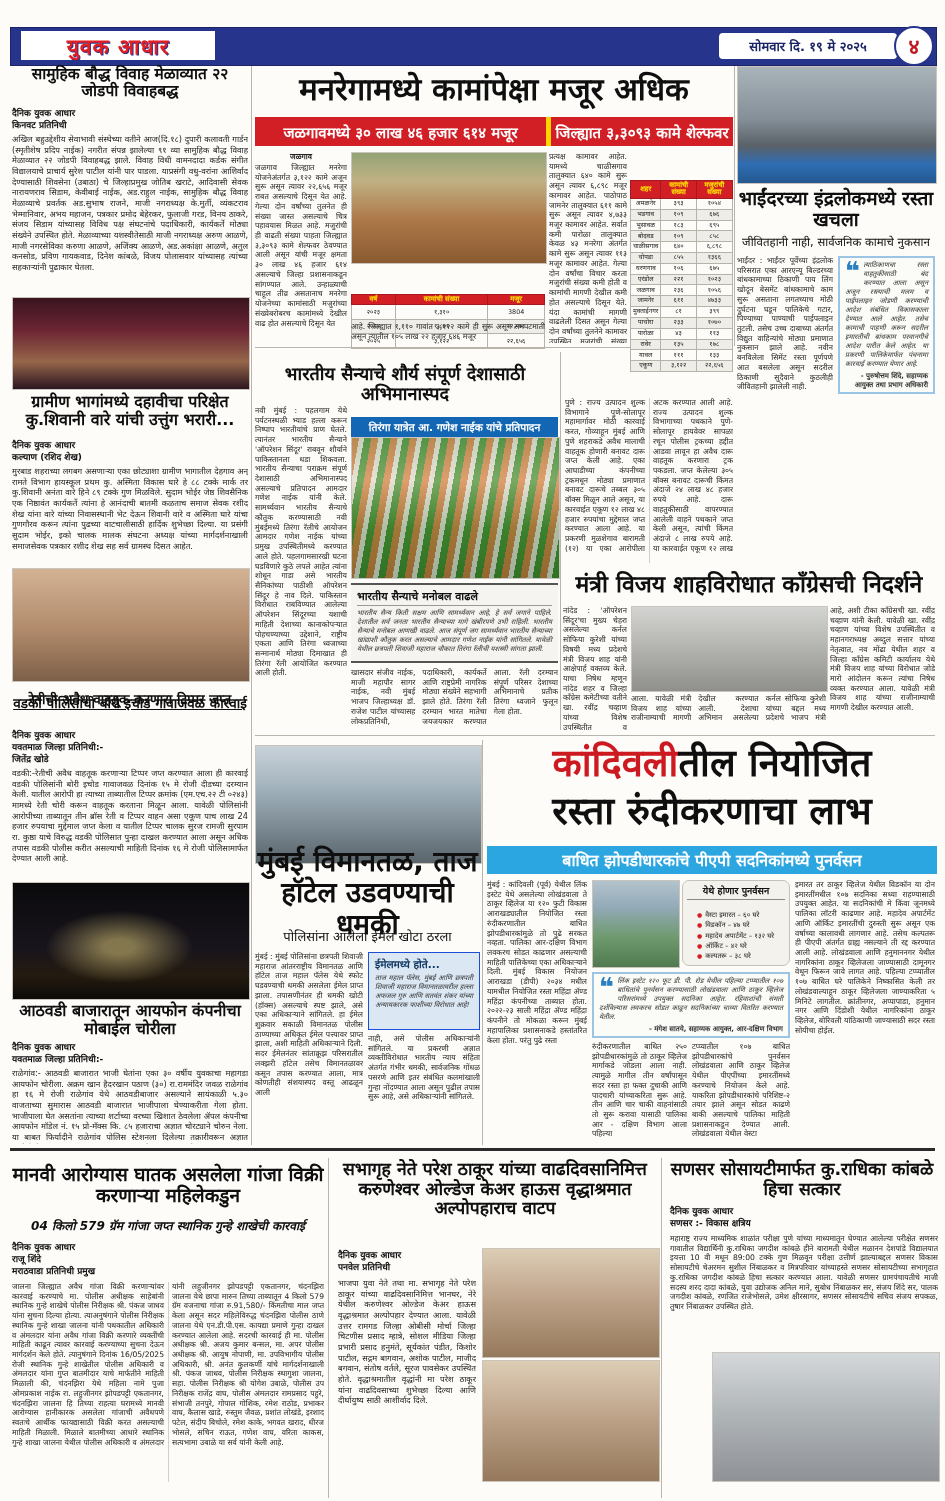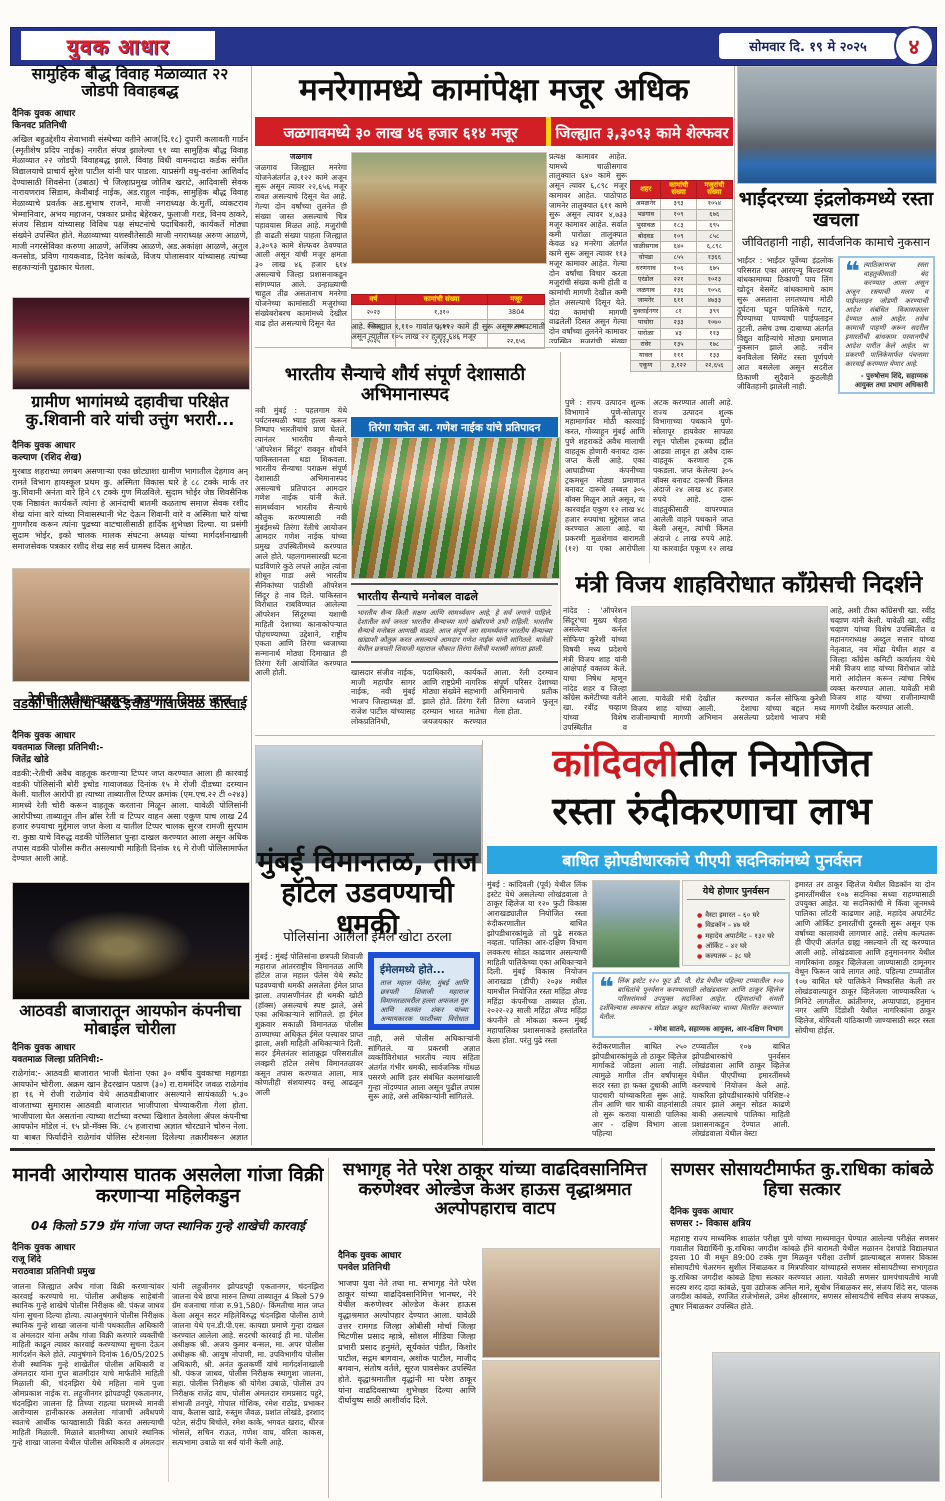--- a/index.html
+++ b/index.html
@@ -26,21 +26,21 @@
   .vline{width:1px;background:#b9b5ac;}
   .hline{height:1px;background:#b9b5ac;}
   table.news{border-collapse:collapse;width:100%;height:100%;margin-top:30px;}
   table.news th{background:#d21f26;color:#ffe600;font-size:6.8px;padding:1px;border:1px solid #a51a1f;line-height:1.1;}
   table.news td{font-size:6.4px;text-align:center;border:1px solid #b7b3aa;padding:0 2px;color:#222;line-height:1.15;}
   table.news tr:nth-child(even) td{background:#efede7;}
   .quote-box{border:2px solid #9cc4e4;background:#fbfbf8;padding:3px 5px 3px 5px;box-sizing:border-box;}
   .quote-mark{color:#2a7fc1;font-size:26px;font-weight:bold;line-height:.8;float:left;margin-right:3px;}
   .quote-text{font-size:6.9px;font-style:italic;line-height:1.3;color:#333;text-align:justify;}
   .quote-attr{font-size:6.9px;font-weight:bold;color:#333;text-align:right;margin-top:2px;}
-  .ibox{background:#dbe7f3;border:6px solid #1d4ed8;box-sizing:border-box;padding:4px 6px;}
+  .ibox{background:#dbe7f3;border:1px solid #1d4ed8;box-sizing:border-box;padding:4px 6px;}
   .ibox-title{font-weight:bold;font-size:10.5px;color:#123a66;margin-bottom:3px;}
   .rehab-box{background:#f4f2ec;border:1px solid #c5c1b8;box-sizing:border-box;padding:3px 4px;}
   .rehab-title{font-weight:bold;font-size:9.5px;text-align:center;border-bottom:1px solid #888;padding-bottom:2px;margin-bottom:2px;color:#111;}
   .rehab-box ul{margin:10px;padding:0;list-style:none;}
   .rehab-box li{font-size:6.9px;line-height:1.5;color:#222;white-space:nowrap;}
   .rehab-box li::before{content:"●";color:#d21f26;font-size:6px;margin-right:3px;}
   .mnbl-box{border-top:2px solid #555;border-bottom:2px solid #555;background:#f5f4f0;box-sizing:border-box;padding:3px 6px;}
   .mnbl-title{font-weight:bold;font-size:11px;color:#111;border-bottom:1px solid #999;padding-bottom:2px;margin-bottom:3px;}
   .cols2{column-count:2;column-gap:8px;column-rule:1px solid #d4d0c7;}
   .cols3{column-count:3;column-gap:7px;}
@@ -274,21 +274,21 @@
 
   <div class="abs headline" style="left:487px;top:740px;width:450px;font-size:38px;line-height:1.25;">
     <span style="color:#cc1a20;">कांदिवली</span><span>तील नियोजित</span><br>
     <span>रस्ता रुंदीकरणाचा लाभ</span>
   </div>
   <div class="abs" style="left:487px;top:846px;width:450px;height:28px;background:#2ca6e0;color:#fff;font-weight:bold;font-size:16px;display:flex;align-items:center;justify-content:center;">
     <span>बाधित झोपडीधारकांचे पीएपी सदनिकांमध्ये पुनर्वसन</span>
   </div>
   <div class="abs small-text" style="left:487px;top:880px;width:100px;height:264px;overflow:hidden;">मुंबई : कांदिवली (पूर्व) येथील लिंक इस्टेट येथे असलेल्या लोखंडवाला ते ठाकूर व्हिलेज या १२० फुटी विकास आराखड्यातील नियोजित रस्ता रुंदीकरणातील बाधित झोपडीधारकांमुळे तो पुढे सरकत नव्हता. पालिका आर-दक्षिण विभाग लवकरच सोडत काढणार असल्याची माहिती पालिकेच्या एका अधिकाऱ्याने दिली. मुंबई विकास नियोजन आराखडा (डीपी) २०३४ मधील यामधील नियोजित रस्ता महिंद्रा ॲण्ड महिंद्रा कंपनीच्या ताब्यात होता. २०२२-२३ साली महिंद्रा ॲण्ड महिंद्रा कंपनीने तो मोकळा करून मुंबई महापालिका प्रशासनाकडे हस्तांतरित केला होता. परंतु पुढे रस्ता</div>
   <div class="abs photo ph-city" style="left:592px;top:880px;width:86px;height:86px;"></div>
-  <div class="abs rehab-box" style="left:682px;top:880px;width:108px;height:86px;overflow:hidden;">
+  <div class="abs rehab-box" style="left:682px;top:880px;width:108px;height:86px;overflow:hidden;border-radius:7px;">
     <div class="rehab-title">येथे होणार पुनर्वसन</div>
     <ul>
         <li>वैस्टा इमारत – ६० घरे</li>
         <li>विडकॉन – ४७ घरे</li>
         <li>महादेव अपार्टमेंट – १३२ घरे</li>
         <li>ऑर्किट – ४२ घरे</li>
         <li>कल्पतरू – ३८ घरे</li>
       </ul>
   </div>
   <div class="abs small-text" style="left:795px;top:880px;width:140px;height:264px;overflow:hidden;">इमारत तर ठाकूर व्हिलेज येथील विडकॉन या दोन इमारतींमधील १०७ सदनिका सध्या राहण्यासाठी उपयुक्त आहेत. या सदनिकांची मे किंवा जूनमध्ये पालिका लॉटरी काढणार आहे. महादेव अपार्टमेंट आणि ऑर्किट इमारतींची दुरुस्ती सुरू असून एक वर्षाच्या कालावधी लागणार आहे. तसेच कल्पतरू ही पीएपी अंतर्गत ग्राह्य नसल्याने ती रद्द करण्यात आली आहे. लोखंडवाला आणि हनुमाननगर येथील नागरिकांना ठाकूर व्हिलेजला जाण्यासाठी दामूनगर वेथून फिरून जावे लागत आहे. पहिल्या टप्प्यातील १०७ बाधित घरे पालिकेने निष्कासित केली तर लोखंडवाल्याहून ठाकूर व्हिलेजला जाण्याकरिता ५ मिनिटे लागतील. क्रांतीनगर, अप्पापाडा, हनुमान नगर आणि दिंडोशी येथील नागरिकांना ठाकूर व्हिलेज, बोरिवली यांठिकाणी जाण्यासाठी सदर रस्ता सोयीचा होईल.</div>

